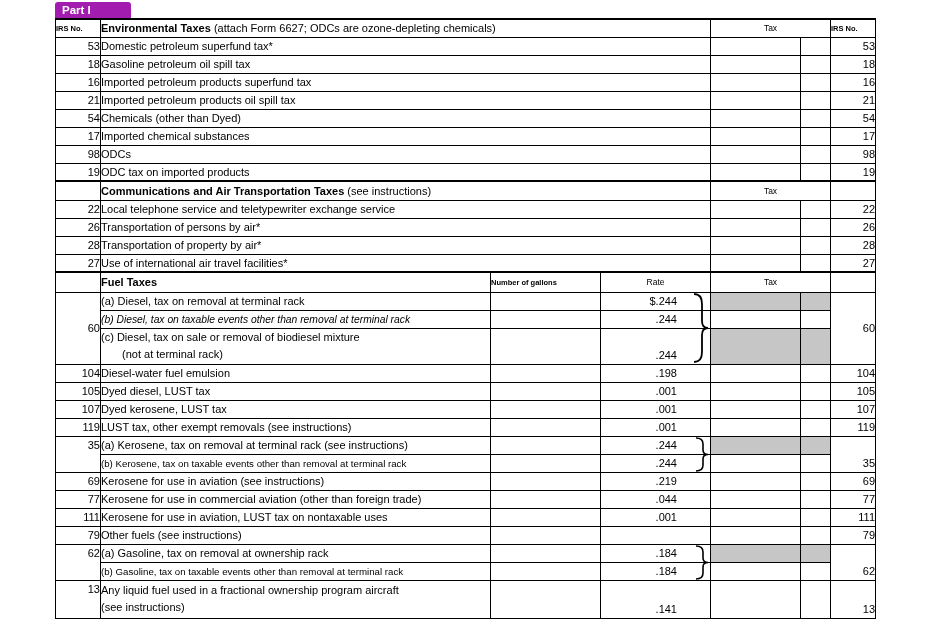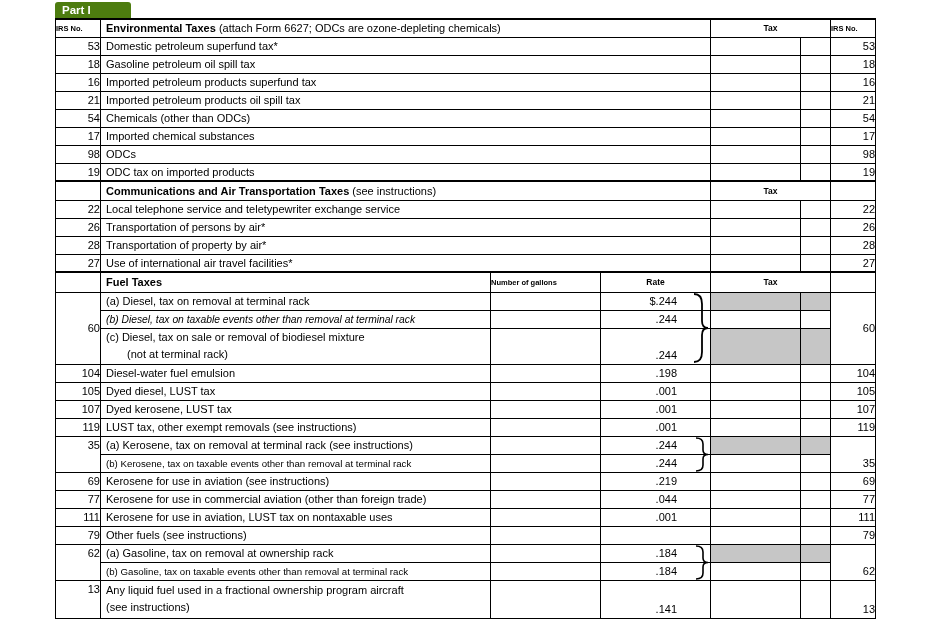--- a/index.html
+++ b/index.html
@@ -4,43 +4,43 @@
 <style>
   * { box-sizing: border-box; }
   html, body { margin: 0; padding: 0; }
   body {
     width: 930px; height: 620px; background: #fff;
     font-family: "Liberation Sans", sans-serif; color: #000;
     position: relative; overflow: hidden;
   }
   .page { position: relative; width: 930px; height: 620px; padding-top: 2px; }
   .part-bar {
-    margin-left: 55px; width: 76px; height: 16px; background: #4d7c0f; color: #fff;
+    margin-left: 55px; width: 76px; height: 16px; background: #a21caf; color: #fff;
     font-weight: bold; font-size: 11.5px; line-height: 16px; padding-left: 7px;
     border-radius: 3px 3px 0 0;
   }
   table.form {
     border-collapse: collapse; table-layout: fixed; width: 820px; margin-left: 55px;
     border: 1px solid #000; border-top: 2px solid #000;
   }
   tr { height: 18px; }
   tr.h19 { height: 19px; }
   tr.h20 { height: 20px; }
   tr.h36 { height: 36px; margin-top: 32px; }
   tr.h38 { height: 38px; }
   td { border: 1px solid #000; padding: 0; font-size: 11px; vertical-align: middle; }
   tr.sect > td { border-top: 2.5px solid #000; }
   .irs  { text-align: right; }
-  .desc { text-align: left; padding-left: 5px; white-space: nowrap; overflow: hidden; }
+  .desc { text-align: left; white-space: nowrap; overflow: hidden; }
   .fit    { font-size: 10.3px; font-style: italic; }
   .fit-sm { font-size: 9.7px; }
   .rate { text-align: right; padding-right: 33px; white-space: nowrap; }
   .hdr-sm  { font-size: 7.5px; font-weight: bold; }
-  .hdr-tax { font-size: 8.5px; font-weight: bold; text-align: center; }
-  .section-cell { padding-left: 5px; white-space: nowrap; overflow: hidden; }
+  .hdr-tax { font-size: 8.5px; font-weight: normal; text-align: center; }
+  .section-cell { white-space: nowrap; overflow: hidden; }
   .section-cell b { font-size: 11px; }
   .section-cell .note { font-size: 11px; }
   .shaded { background: #c6c6c6; }
   .two div { line-height: 17px; }
   .ind { padding-left: 21px; }
   .vb { vertical-align: bottom; padding-bottom: 3px; }
   .vt { vertical-align: top; padding-top: 2px; }
   .relc { position: relative; overflow: visible; margin-left: 32px; }
   .brace { position: absolute; top: 0; z-index: 4; pointer-events: none; }
   .b60 { left: 90px; }
@@ -94,21 +94,21 @@
     </tr>
     <tr>
       <td class="irs">21</td>
       <td class="desc" colspan="3">Imported petroleum products oil spill tax</td>
       <td></td>
       <td></td>
       <td class="irs">21</td>
     </tr>
     <tr>
       <td class="irs">54</td>
-      <td class="desc" colspan="3">Chemicals (other than ODCs)</td>
+      <td class="desc" colspan="3">Chemicals (other than Dyed)</td>
       <td></td>
       <td></td>
       <td class="irs">54</td>
     </tr>
     <tr>
       <td class="irs">17</td>
       <td class="desc" colspan="3">Imported chemical substances</td>
       <td></td>
       <td></td>
       <td class="irs">17</td>

